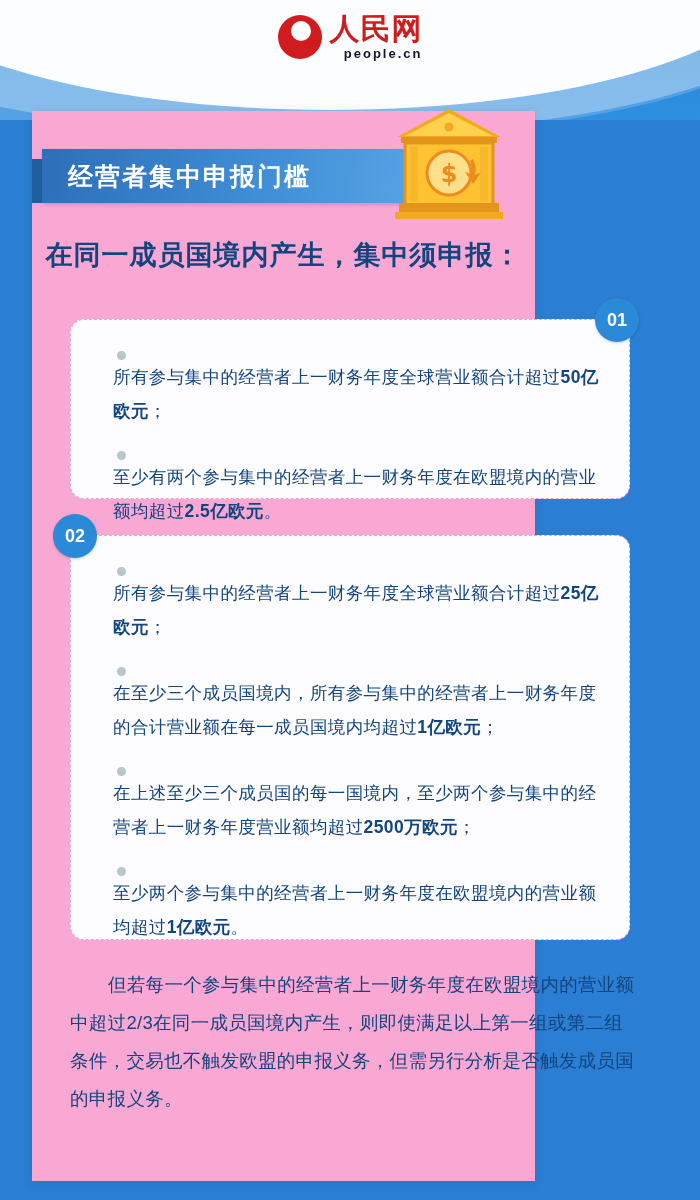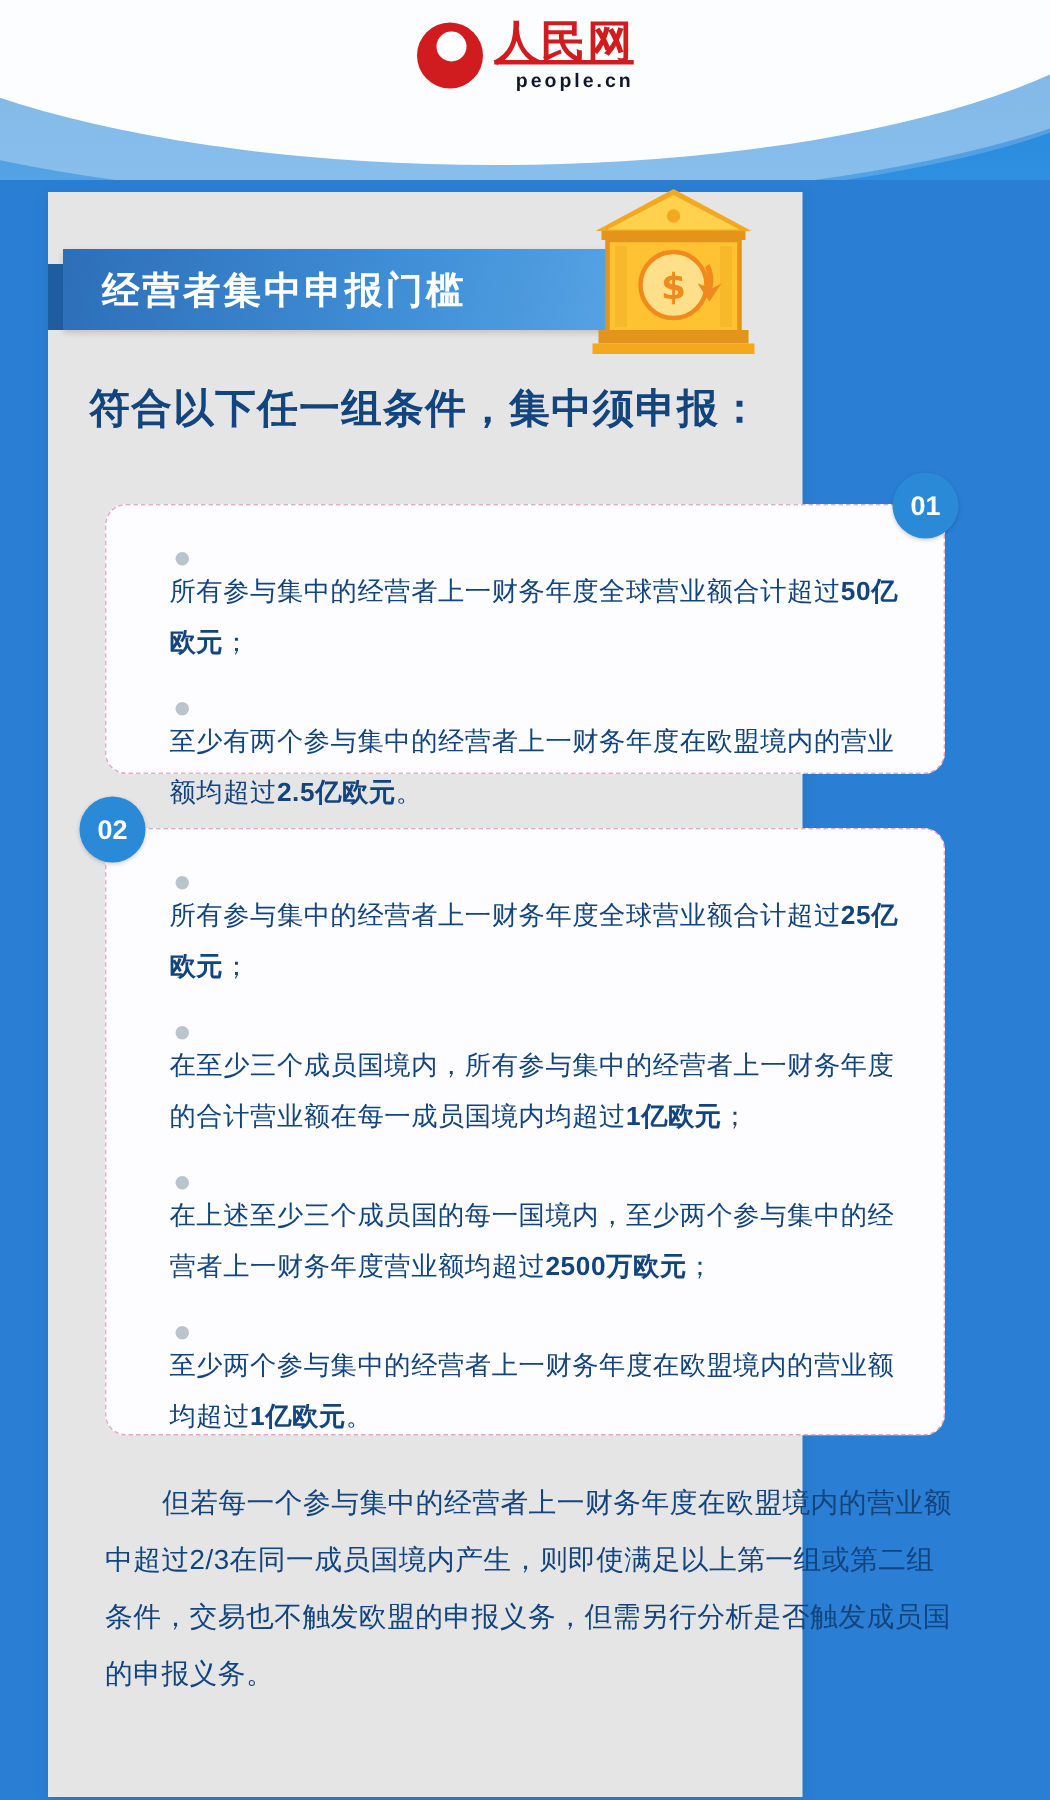--- a/index.html
+++ b/index.html
@@ -65,38 +65,37 @@
     left: 13px; top: 6px;
     box-shadow: 7px 11px 0 -4px #d01c1f;
   }
   .logo-text { line-height: 1; }
   .logo-cn {
     font-family: "DejaVu Serif", serif;
     font-size: 30px;
     font-weight: bold;
     color: #d01c1f;
     letter-spacing: 1px;
-    text-decoration: underline;
   }
   .logo-en {
     font-size: 13px;
     font-weight: bold;
     color: #0f172a;
     letter-spacing: 2px;
     text-align: right;
     margin-top: 3px;
   }
 
   
   .card {
     position: absolute;
-    left: 32px; top: 128px;
+    left: 32px; top: 111px;
     width: 503px;
     height: 1070px;
-    background: #e5e5e5;
+    background: #f9a8d4;
     box-shadow: 0 2px 10px rgba(0,0,0,0.10);
   }
 
   
   .title-bar {
     position: absolute;
     left: 10px; top: 38px;
     width: 400px; height: 54px;
     background: linear-gradient(100deg,#2d6fb8 0%, #3f8ed6 55%, #5aa6e6 100%);
     display: flex;
@@ -241,21 +240,21 @@
       <rect x="91" y="44" width="8" height="54" fill="#f7b82c"></rect>
       <rect x="10" y="100" width="100" height="9" fill="#e3941a"></rect>
       <rect x="6" y="109" width="108" height="7" fill="#f4a81d"></rect>
       <circle cx="60" cy="70" r="22" fill="#ffe08a"></circle>
       <circle cx="60" cy="70" r="22" fill="none" stroke="#f08a1c" stroke-width="3"></circle>
       <text x="60" y="79" font-size="24" font-weight="bold" fill="#f08a1c" text-anchor="middle" font-family="DejaVu Sans, sans-serif">$</text>
       <path d="M84 56 a24 24 0 0 1 2 16 l6 -3 -8 12 -8 -12 6 2 a20 20 0 0 0 -1 -13 z" fill="#f08a1c"></path>
     </svg>
   </div>
 
-  <div class="headline">符合以下任一组条件，集中须申报：</div>
+  <div class="headline">在同一成员国境内产生，集中须申报：</div>
 
   <div class="group group-1">
     <div class="badge badge-1">01</div>
     <ul class="items">
       <li>
         <span class="dot"></span>
         <span class="item-text"><span>所有参与集中的经营者上一财务年度全球营业额合计超过</span><b>50亿欧元</b><span>；</span></span>
       </li>
       <li>
         <span class="dot"></span>

